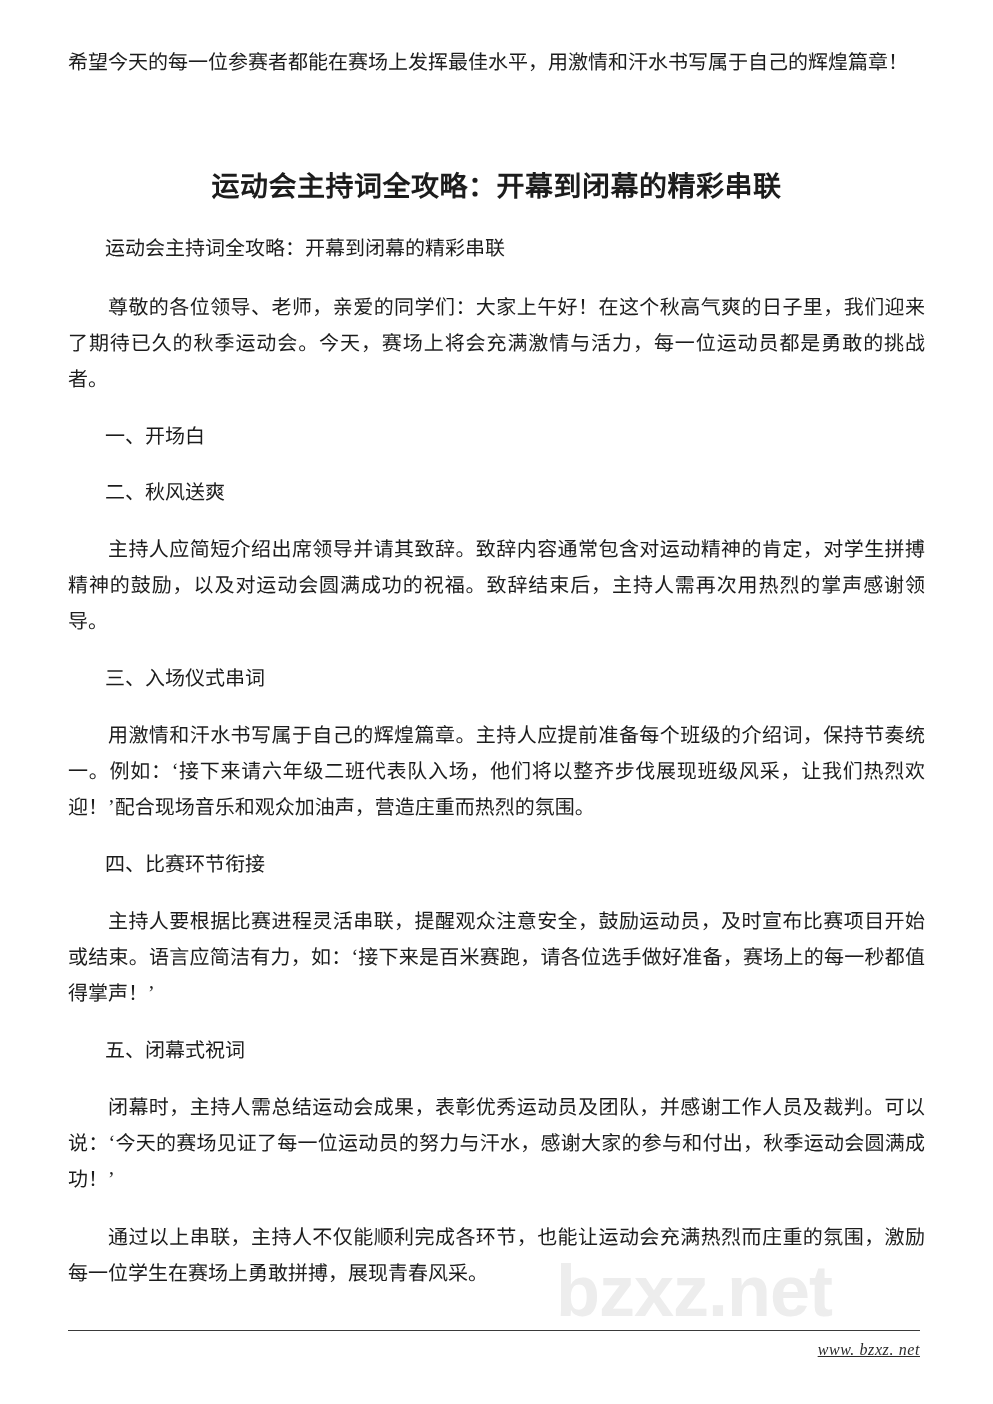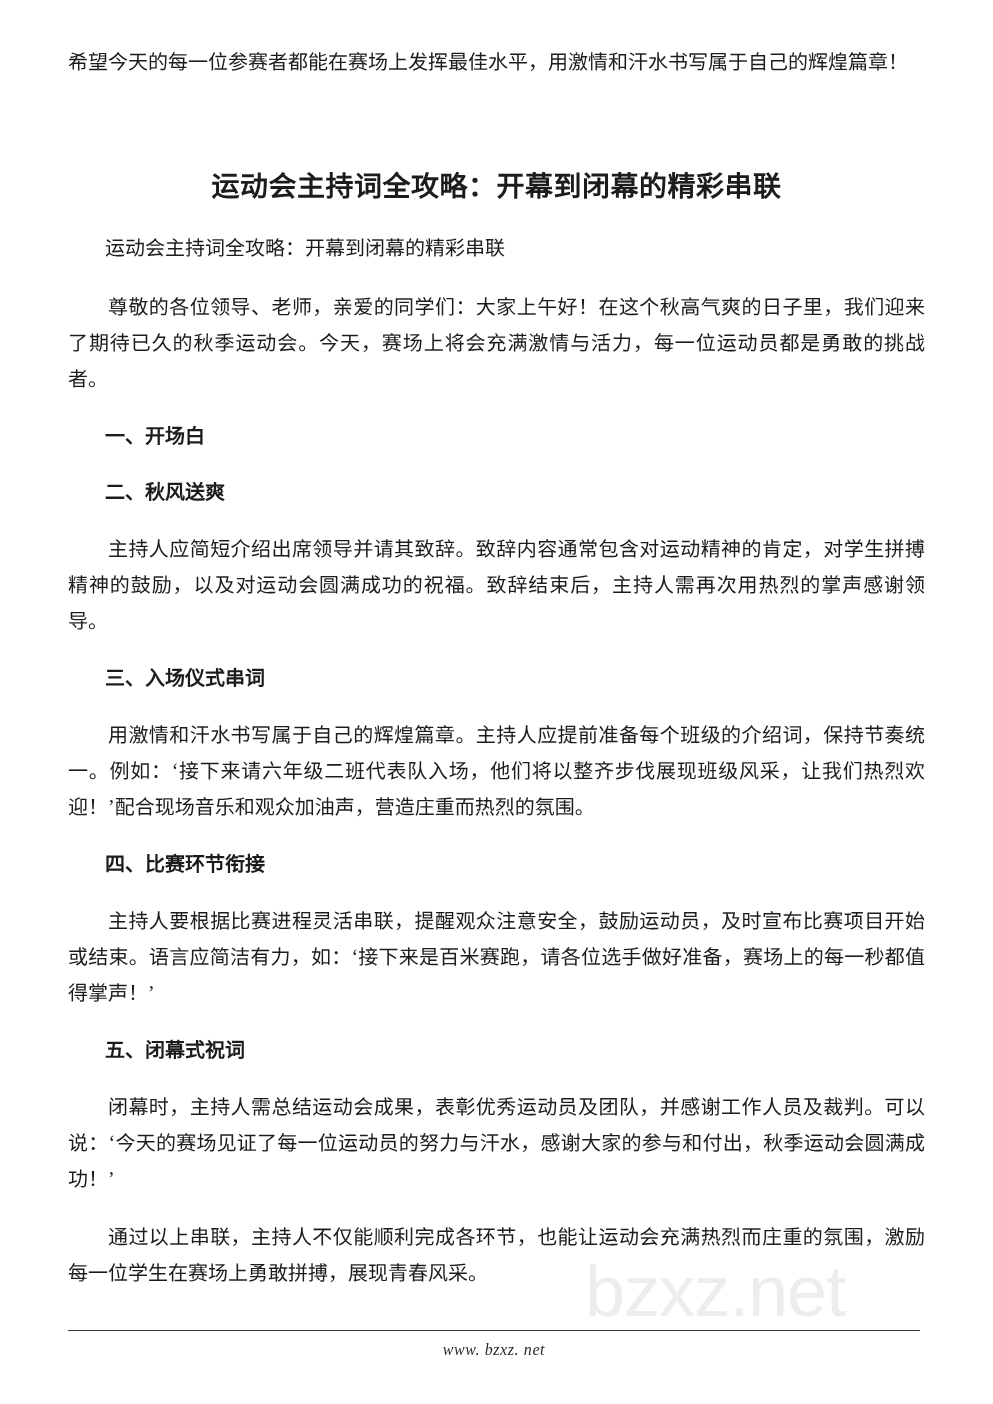--- a/index.html
+++ b/index.html
@@ -20,30 +20,29 @@
     color: #1c1c1c;
     -webkit-font-smoothing: antialiased;
   }
 
   
   .watermark {
     position: absolute;
     left: 556px;
     top: 1255px;
     font-family: "Liberation Sans", "DejaVu Sans", sans-serif;
-    font-weight: normal;
+    font-weight: bold;
     font-size: 72px;
     letter-spacing: -1px;
     color: #ededed;
     line-height: 1;
     white-space: nowrap;
     user-select: none;
     pointer-events: none;
     z-index: 0;
-    margin-left: 29px;
   }
 
   
   .content {
     position: absolute;
     left: 68px;
     top: 0;
     width: 857px;
     z-index: 2;
   }
@@ -73,21 +72,21 @@
     padding-left: 37px;
     font-size: 20px;
     line-height: 34px;
   }
 
   .section-heading {
     margin: 0;
     padding-top: 22px;
     padding-left: 37px;
     font-size: 20px;
-    font-weight: bold;
+    font-weight: normal;
     line-height: 34px;
   }
 
   .body-para {
     margin: 0;
     padding-top: 22px;
     font-size: 20px;
     line-height: 36px;
     text-indent: 40px;
     text-align: justify;
@@ -111,26 +110,27 @@
     width: 100%;
     height: 0;
     border: 0;
     border-top: 1.6px solid #3a3a3a;
     margin: 0;
   }
 
   .footer-url {
     margin: 0;
     padding-top: 10px;
-    text-align: center;
+    text-align: right;
     font-family: "Liberation Serif", "DejaVu Serif", serif;
     font-style: italic;
     font-size: 16px;
     letter-spacing: 0.6px;
     color: #2a2a2a;
+    text-decoration: underline;
   }
 </style>
 </head>
 <body>
 
 <div class="page">
 
   <div class="watermark">bzxz.net</div>
 
   <div class="content">

